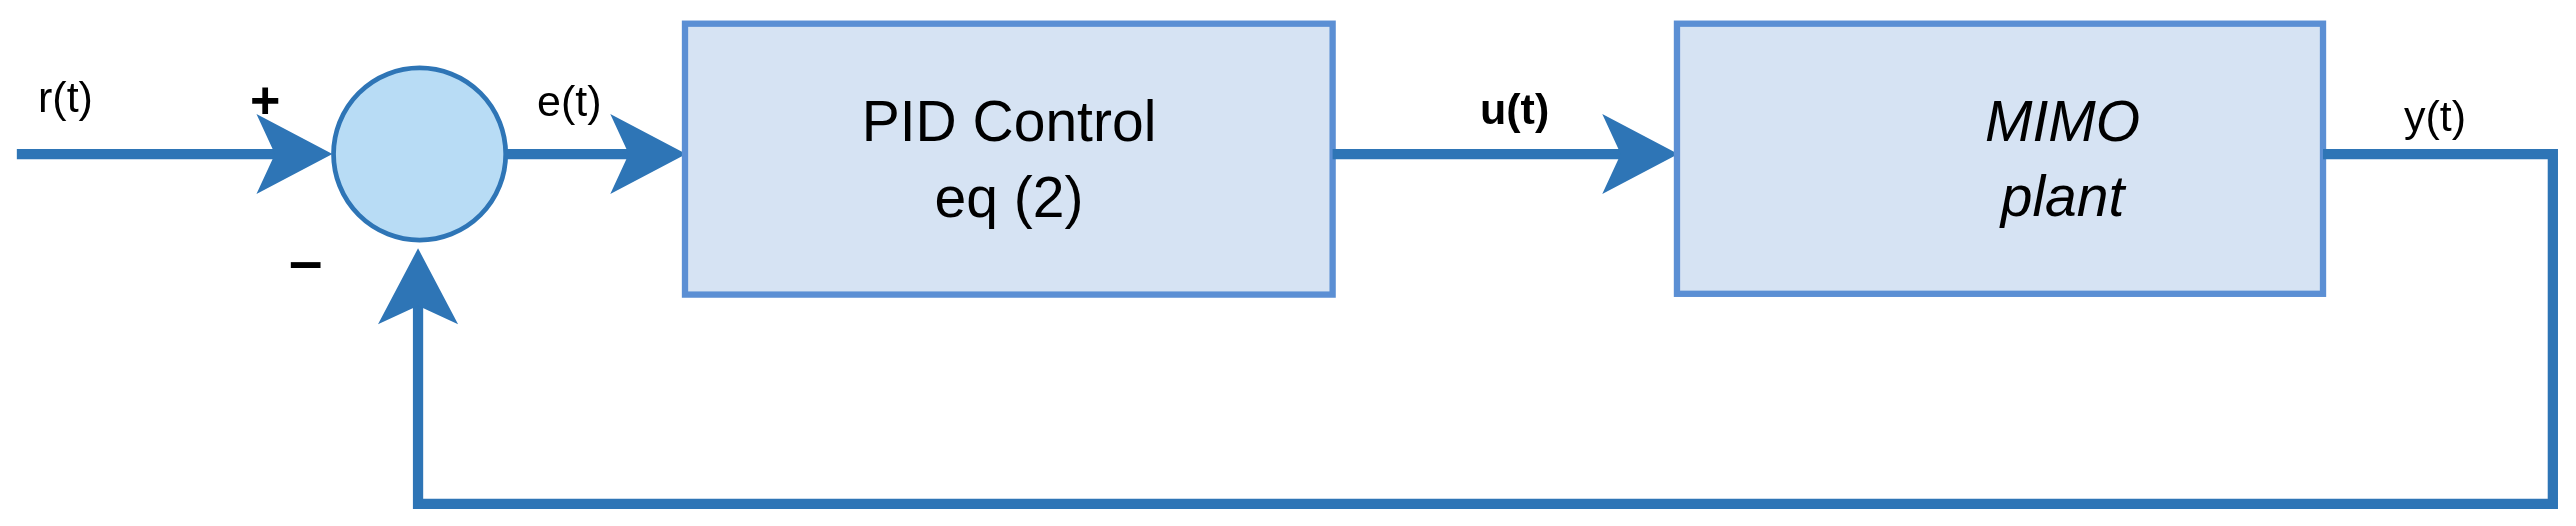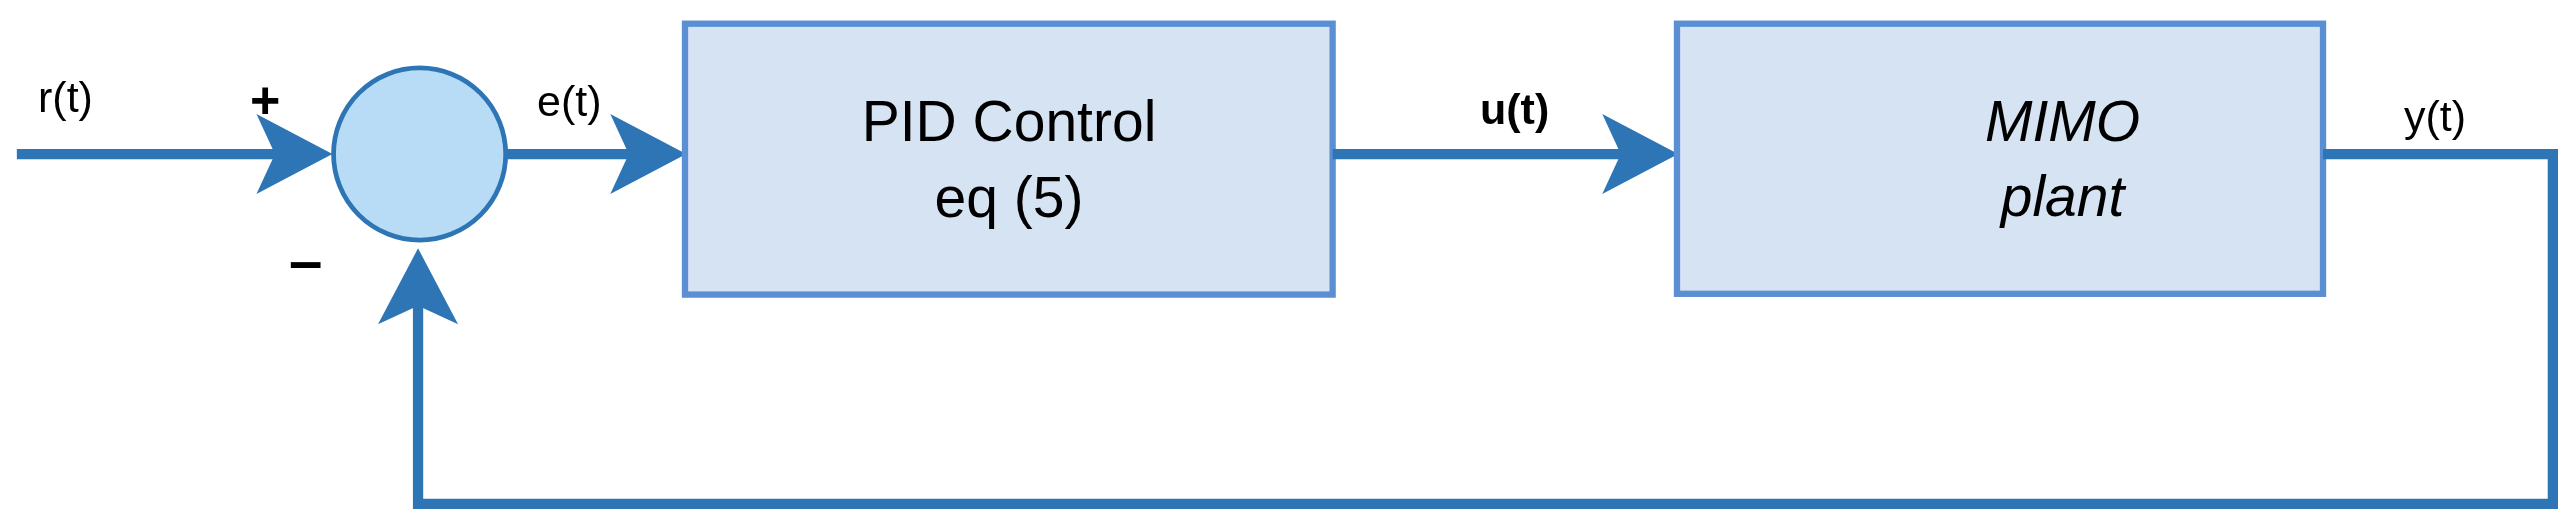--- a/index.html
+++ b/index.html
@@ -101,21 +101,21 @@
   <div class="signal-label" style="left:38px; top:73px;">r(t)</div>
 
   <div class="sign-label" style="left:250px; top:70px;">+</div>
 
   <div class="sign-label" style="left:289px; top:226px; font-size:60px;">–</div>
 
   <div class="signal-label" style="left:537px; top:77px;">e(t)</div>
 
   <div class="block-box-text" style="left:685px; top:24px; width:648px; height:271px;">
     <span class="blk-label block-text block-line" style="position:relative;">PID Control</span>
-    <span class="blk-label block-text block-line" style="position:relative;">eq (5)</span>
+    <span class="blk-label block-text block-line" style="position:relative;">eq (2)</span>
   </div>
 
   <div class="signal-label" style="left:1480px; top:85px;font-weight:bold;">u(t)</div>
 
   <div class="block-box-text" style="left:1739px; top:24px; width:647px; height:270px;font-style:italic;">
     <span class="blk-label block-text block-line" style="position:relative;">MIMO</span>
     <span class="blk-label block-text block-line" style="position:relative;">plant</span>
   </div>
 
   <div class="signal-label" style="left:2404px; top:85px;margin-top:7px;">y(t)</div>

